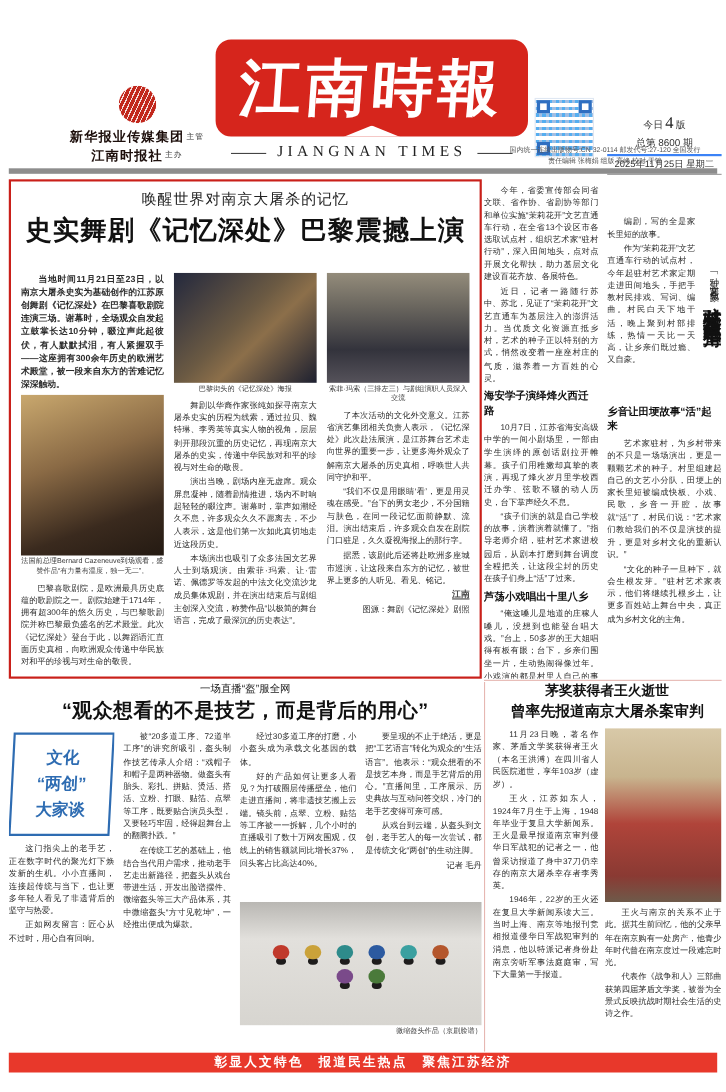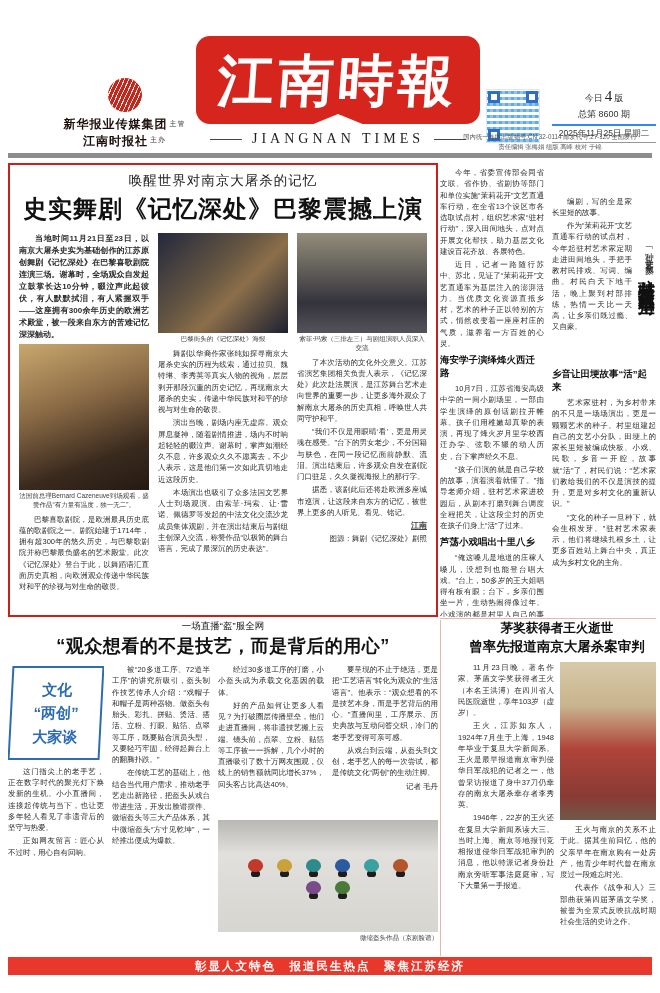--- a/index.html
+++ b/index.html
@@ -23,42 +23,42 @@
               clip-path:polygon(0 100%,50% 0,100% 100%);}
   .logo-en{margin-top:7px;font-family:"Liberation Serif","DejaVu Serif",serif;font-size:14px;
            letter-spacing:4px;color:#222;display:flex;align-items:center;justify-content:center;gap:10px;}
   .logo-en .dash{display:inline-block;width:32px;height:1px;background:#444;}
   .qr{position:absolute;left:487px;top:90px;width:52px;height:52px;
       background:repeating-linear-gradient(0deg,#2f6fc1 0 3px,#fff 3px 6px),
                  repeating-linear-gradient(90deg,#2f6fc1 0 3px,rgba(255,255,255,.55) 3px 6px);
       background-blend-mode:screen;outline:1px solid #dfe7f2;}
   .qr i{position:absolute;width:12px;height:12px;border:3px solid #2f6fc1;background:#fff;box-sizing:border-box;}
   .qr i.c1{left:1px;top:1px}.qr i.c2{right:1px;top:1px}.qr i.c3{left:1px;bottom:1px}
-  .issue-info{position:absolute;left:552px;top:88px;width:104px;text-align:center;font-size:9px;color:#333;}
+  .issue-info{position:absolute;left:552px;top:104px;width:104px;text-align:center;font-size:9px;color:#333;}
   .issue-line1{font-size:9px;margin-bottom:3px;}
   .issue-line1 .ed-num{font-size:15px;font-family:"Liberation Serif",serif;margin:0 2px;color:#222;}
   .issue-line2{padding-bottom:3px;}
   .issue-line3{border-top:2px solid #3b82f6;border-bottom:1px solid #999;padding:2px 0;font-size:8.5px;}
   .pub-lines{position:absolute;left:442px;top:132px;width:216px;text-align:center;font-size:6.3px;color:#555;line-height:1.6;}
   .masthead-rule{position:absolute;top:153px;left:8px;width:644px;height:5px;background:#8d8d8d;}
 
   
   .bodytext p{margin:0 0 2px;text-indent:2em;font-size:7.5px;line-height:1.5;text-align:justify;color:#2b2b2b;}
   .caption{font-size:6.5px;color:#3a3a3a;text-align:center;line-height:1.35;margin:2px 0 4px;}
   .caption.right{text-align:right;}
   .credit{font-size:7.5px;color:#2b2b2b;text-align:right;margin-top:3px;}
   .photo{width:100%;}
   h1,h2,h3{margin:0;}
   .subhead{font-size:9.5px;font-weight:800;color:#111;margin:5px 0 3px;}
 
   
   .main-article{position:absolute;top:163px;left:8px;width:430px;height:454px;box-sizing:border-box;
                 border:2px solid #c9201a;padding:7px 9px 5px;overflow:hidden;}
   .ma-kicker{text-align:center;font-size:13.5px;color:#222;letter-spacing:1px;}
-  .ma-headline{text-align:center;font-size:24px;font-weight:900;color:#111;letter-spacing:1px;margin:3px 0 8px;}
+  .ma-headline{text-align:center;font-size:24px;font-weight:900;color:#111;letter-spacing:1px;margin:3px 0 23px;}
   .ma-cols{display:flex;gap:9px;height:372px;overflow:hidden;}
   .ma-col{flex:1;overflow:hidden;}
   .lead p{font-weight:700;font-size:8px;}
   .inset-photo{height:146px;margin:3px 0 2px;background:linear-gradient(160deg,#c9a86e 0%,#8a6a45 40%,#3a2a1e 75%,#241a12 100%);}
   .street-photo{height:100px;margin-bottom:1px;background:linear-gradient(135deg,#23283d 0%,#6b5a43 45%,#8c6f4a 60%,#1d2030 100%);}
   .group-photo{height:100px;margin-bottom:1px;background:linear-gradient(180deg,#948c7b 0%,#6b675f 30%,#33333c 70%,#55525a 100%);}
   .credit-mark{font-size:8px;font-weight:800;color:#444;text-align:right;margin-top:2px;text-decoration:underline;}
 
   
   .village-article{position:absolute;top:167px;left:440px;width:216px;height:450px;display:flex;gap:8px;overflow:hidden;}
@@ -86,21 +86,21 @@
                  display:flex;align-items:center;justify-content:center;}
   .helmet-grid{display:flex;flex-wrap:wrap;gap:9px 14px;justify-content:center;width:85%;}
   .helmet{width:15px;height:13px;border-radius:50% 50% 45% 45%;box-shadow:0 8px 0 -3px #1e1c1c;}
   .helmet:nth-child(1){background:#c0392b}.helmet:nth-child(2){background:#caa23a}
   .helmet:nth-child(3){background:#2e8b8b}.helmet:nth-child(4){background:#2c5aa0}
   .helmet:nth-child(5){background:#3aa0a0}.helmet:nth-child(6){background:#b4562c}
   .helmet:nth-child(7){background:#7a4a8a}.helmet:nth-child(8){background:#4a7a3a}
 
   
   .obit-article{position:absolute;top:620px;left:440px;width:216px;height:336px;box-sizing:border-box;
-                border-left:1px solid #e6b7b2;padding-left:17px;overflow:hidden;}
+                border-left:1px solid #e6b7b2;padding-left:7px;overflow:hidden;}
   .o-h1{text-align:center;font-size:12.5px;font-weight:900;color:#111;}
   .o-h2{text-align:center;font-size:13.5px;font-weight:900;color:#111;margin:1px 0 6px;}
   .o-row{display:flex;gap:6px;height:292px;overflow:hidden;}
   .o-colL{width:96px;overflow:hidden;}
   .o-colR{flex:1;overflow:hidden;}
   .wanghuo-photo{height:158px;margin-bottom:4px;
       background:linear-gradient(180deg,#d8c9a8 0%,#c8b48e 28%,#b0443a 55%,#8a3a33 85%,#6e5a4a 100%);}
 
   
   .mid-pink-rule{position:absolute;top:618px;left:440px;width:216px;height:1px;background:#e6b7b2;}

